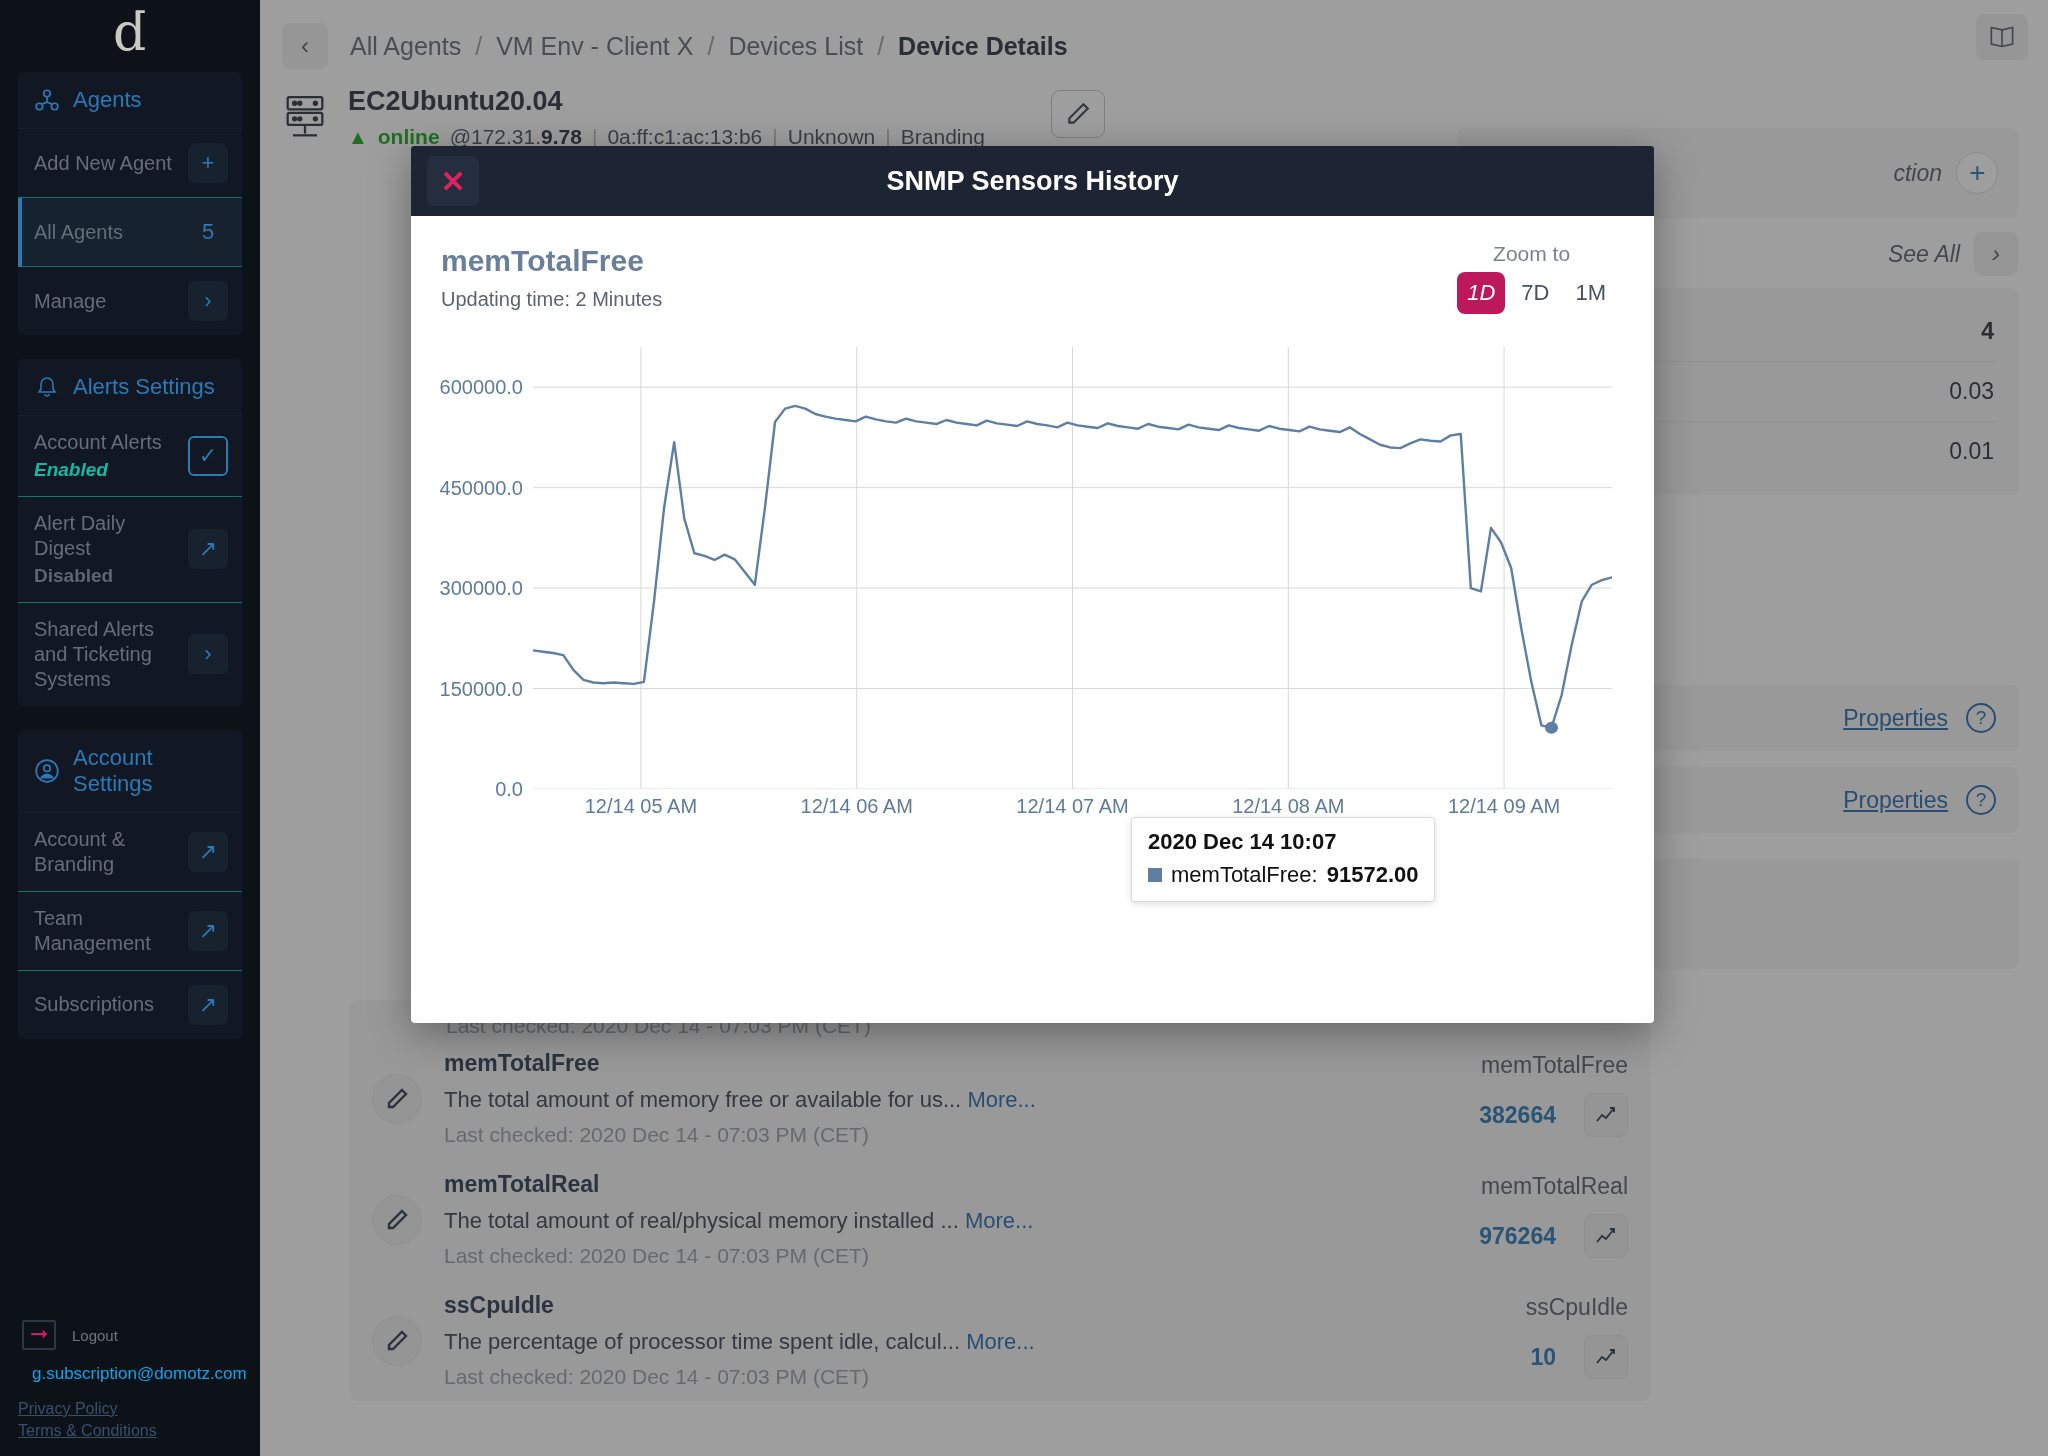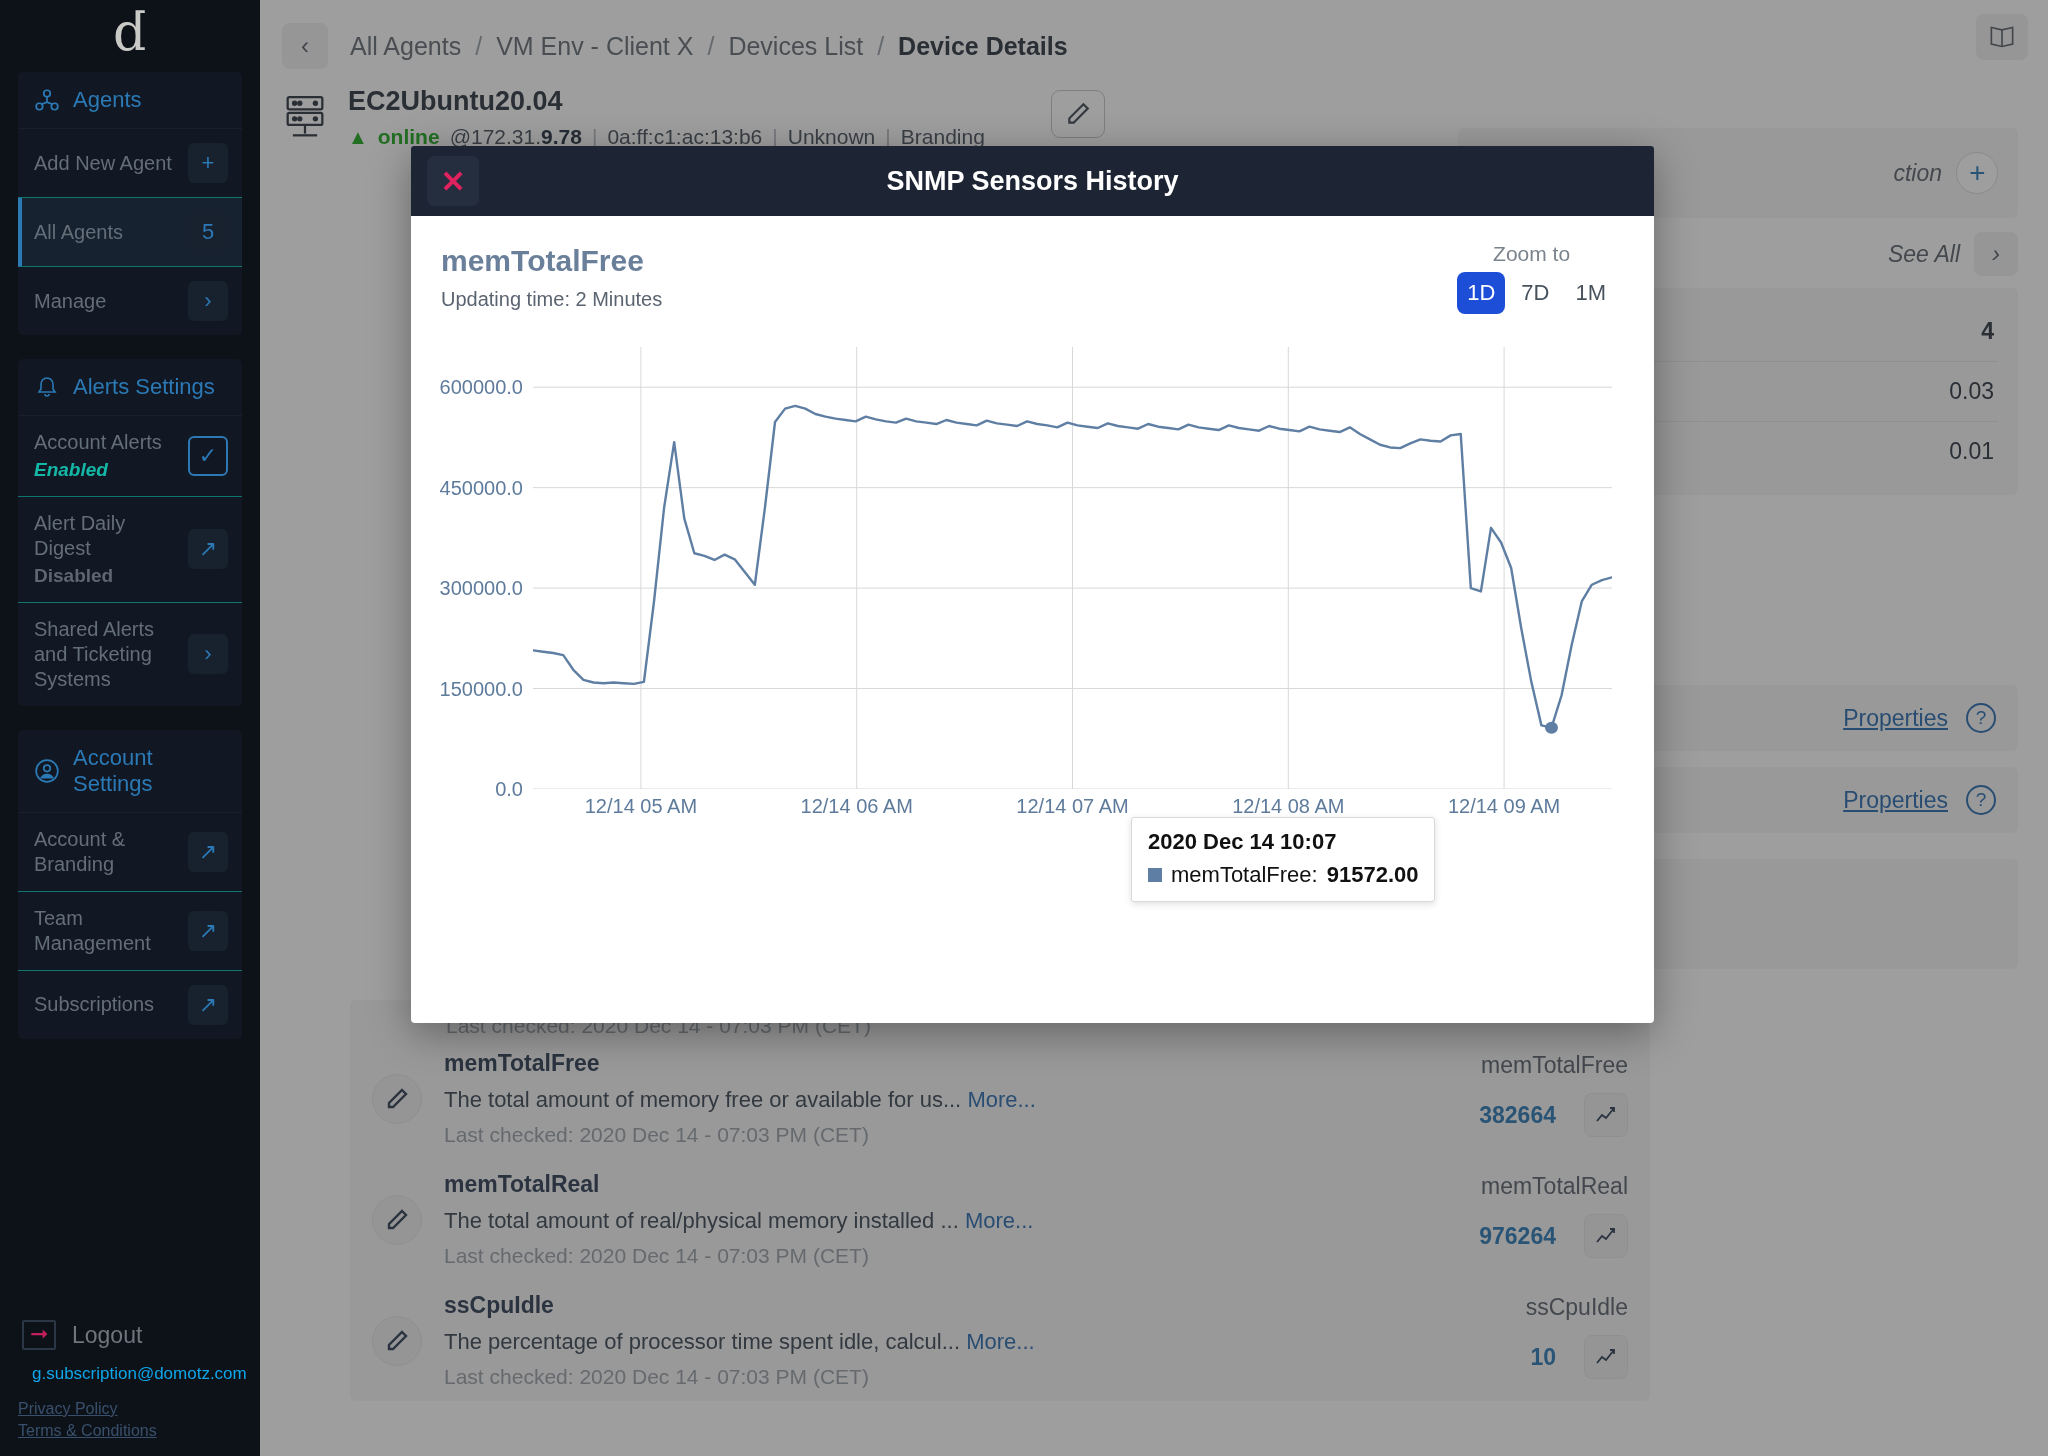--- a/index.html
+++ b/index.html
@@ -44,21 +44,21 @@
     width: 40px; height: 40px; border-radius: 6px; background: #18212e;
     display: flex; align-items: center; justify-content: center;
     color: #2b79b5; font-size: 22px; flex: none;
   }
   .nav-btn.check { background: transparent; border: 2px solid #2b79b5; }
   .sidebar-footer { position: absolute; left: 0; bottom: 0; width: 260px; padding: 0 18px 14px 18px; }
   .logout-row { display: flex; align-items: center; gap: 16px; padding: 8px 0 10px 4px; }
   .logout-ico { width: 34px; height: 30px; position: relative; }
   .logout-ico .box { position: absolute; inset: 0; border: 2px solid #2b3646; border-radius: 2px; }
   .logout-ico .arrow { position: absolute; left: 8px; top: 7px; color: #c21f5b; font-size: 22px; line-height: 14px; }
-  .logout-txt { color: #6d757e; font-size: 23px; }
+  .logout-txt { color: #6d757e; font-size: 15px; }
   .email { color: #0ea5e9; font-size: 17px; padding: 4px 0 14px 2px; margin-left: 12px; }
   .legal a { display: block; color: #39506c; font-size: 16px; text-decoration: underline; padding: 2px 0; }
 
   
   .main {
     position: absolute; left: 260px; top: 0; width: 1788px; height: 1456px;
     background: #fff;
   }
   .topbar { display: flex; align-items: center; padding: 20px 22px 0 22px; height: 72px; }
   .back-btn {
@@ -142,21 +142,21 @@
                color: #e0225f; font-size: 30px; font-weight: bold; }
   .modal-title { flex: 1; text-align: center; color: #fff; font-size: 27px; font-weight: bold; }
   .modal-body { padding: 28px 30px 0 30px; position: relative; }
   .sensor-title { font-size: 30px; font-weight: bold; color: #6a7f99; }
   .sensor-sub { font-size: 20px; color: #5a6470; margin-top: 10px; }
   .zoombox { position: absolute; right: 38px; top: 26px; text-align: right; }
   .zoom-lbl { font-size: 21px; color: #7b838c; margin-bottom: 6px; text-align: center; padding-right: 10px; }
   .zoom-btns { display: flex; align-items: center; gap: 6px; }
   .zb { min-width: 46px; height: 42px; border-radius: 8px; display: flex; align-items: center;
         justify-content: center; font-size: 22px; color: #48525d; padding: 0 10px; }
-  .zb.sel { background: #1d4ed8; color: #fff; }
+  .zb.sel { background: #be185d; color: #fff; font-style: italic; }
 
   
   .chart-wrap { position: relative; margin: 36px 0 0 0; height: 470px; }
   .ylab { position: absolute; right: 100%; transform: translateY(-50%); font-size: 20px;
           color: #5e7b9c; white-space: nowrap; padding-right: 10px; }
   .plot { position: absolute; left: 92px; right: 12px; top: 0; bottom: 28px; }
   .xlab { position: absolute; top: 100%; transform: translateX(-50%); font-size: 20px;
           color: #5e7b9c; white-space: nowrap; margin-top: 6px; }
   .tooltip { position: absolute; left: 690px; top: 470px; background: #fff; border: 1px solid #d9d9d9;
              border-radius: 3px; padding: 11px 16px 13px 16px; box-shadow: 0 2px 7px rgba(0,0,0,0.13); }

